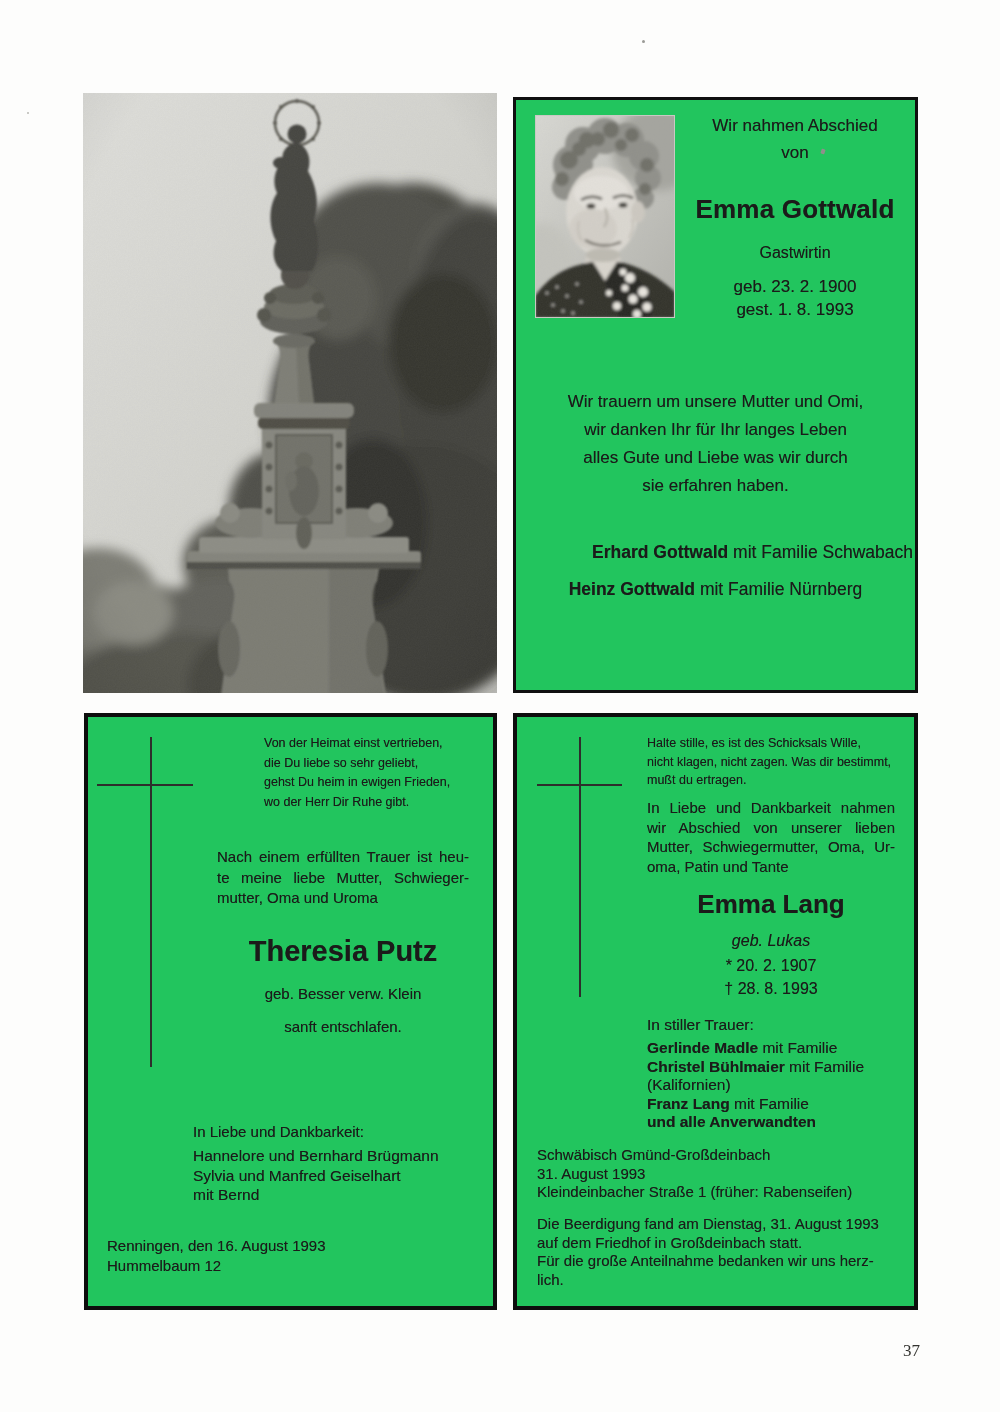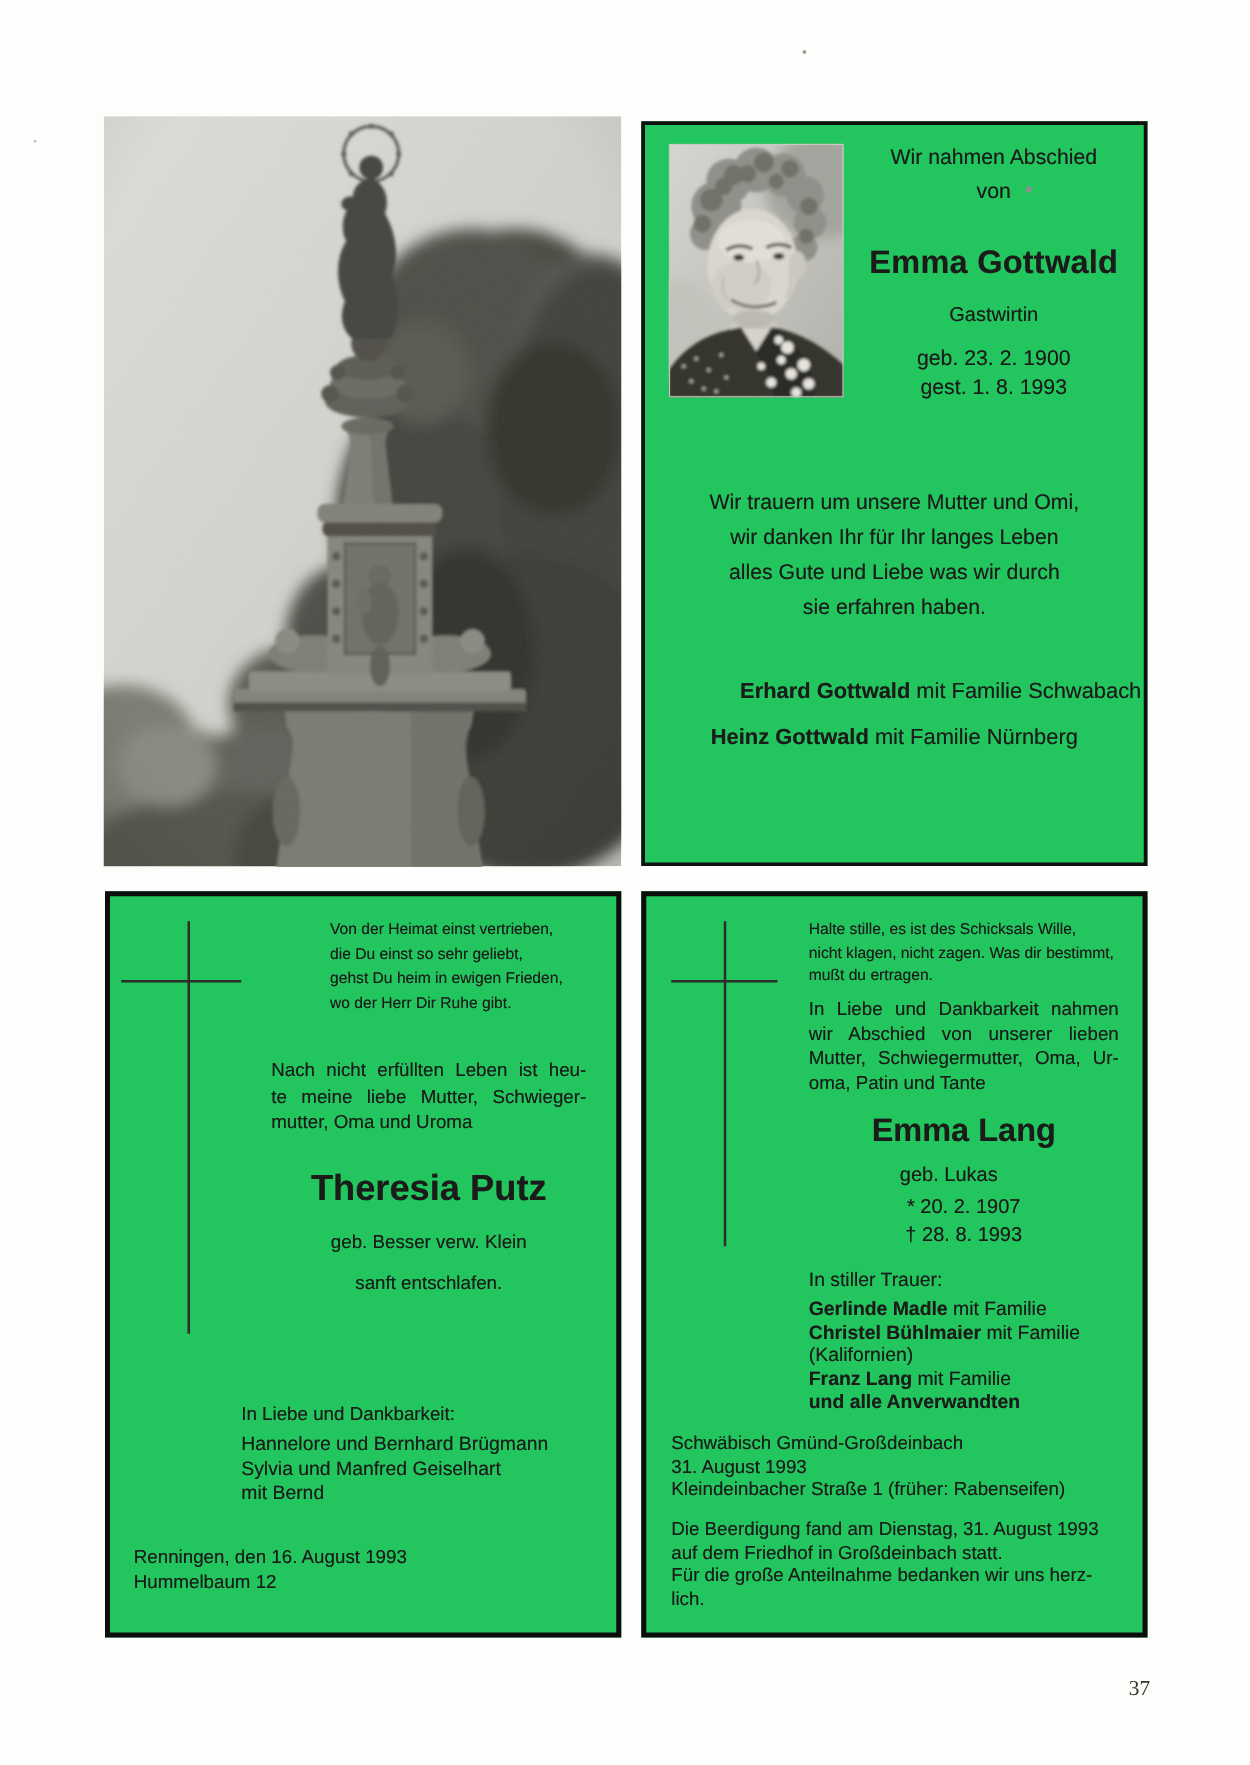--- a/index.html
+++ b/index.html
@@ -43,21 +43,21 @@
   .p-name{position:absolute;left:129px;top:218px;width:252px;margin:0;text-align:center;font-size:29px;font-weight:bold;}
   .p-maiden{position:absolute;left:129px;top:268px;width:252px;text-align:center;font-size:15px;}
   .p-passing{position:absolute;left:129px;top:301px;width:252px;text-align:center;font-size:15px;}
   .p-closing{position:absolute;left:105px;top:406px;font-size:15px;}
   .p-mourners{position:absolute;left:105px;top:429px;font-size:15.5px;line-height:19.5px;font-weight:normal;}
   .p-place{position:absolute;left:19px;top:519px;font-size:15px;line-height:20px;}
   
   .l-verse{position:absolute;left:130px;top:17px;width:250px;font-size:12.5px;line-height:18.5px;}
   .l-intro{position:absolute;left:130px;top:81px;width:248px;font-size:15px;line-height:19.5px;}
   .l-name{position:absolute;left:130px;top:172px;width:248px;margin:0;text-align:center;font-size:26px;font-weight:bold;}
-  .l-maiden{position:absolute;left:118px;top:215px;width:248px;text-align:center;font-size:16px;}
+  .l-maiden{position:absolute;left:130px;top:215px;width:248px;text-align:center;font-size:16px;font-style:italic;}
   .l-born{position:absolute;left:130px;top:240px;width:248px;text-align:center;font-size:16px;}
   .l-died{position:absolute;left:130px;top:263px;width:248px;text-align:center;font-size:16px;}
   .l-closing{position:absolute;left:130px;top:299px;font-size:15.5px;}
   .l-mourners{position:absolute;left:130px;top:322px;font-size:15.5px;line-height:18.5px;}
   .l-address{position:absolute;left:20px;top:429px;font-size:15px;line-height:18.5px;}
   .l-funeral{position:absolute;left:20px;top:498px;font-size:15px;line-height:18.5px;}
   
   .pageno{position:absolute;left:880px;top:1341px;width:40px;text-align:right;
           font-family:"Liberation Serif","DejaVu Serif",serif;font-size:17px;color:#33332f;}
   .speck{position:absolute;border-radius:50%;}
@@ -284,27 +284,27 @@
   </section>
 
   <section class="card card-p">
     <div class="cross cross-p">
         <i class="cv"></i>
         <i class="ch"></i>
       </div>
 
     <div class="p-verse t wrap">
       <div>Von der Heimat einst vertrieben,</div>
-      <div>die Du einst so sehr geliebt,</div>
+      <div>die Du liebe so sehr geliebt,</div>
       <div>gehst Du heim in ewigen Frieden,</div>
       <div>wo der Herr Dir Ruhe gibt.</div>
     </div>
 
     <div class="p-intro t wrap">
-      <div class="jl">Nach nicht erfüllten Leben ist heu-</div>
+      <div class="jl">Nach einem erfüllten Trauer ist heu-</div>
       <div class="jl">te meine liebe Mutter, Schwieger-</div>
       <div>mutter, Oma und Uroma</div>
     </div>
 
     <h2 class="p-name t wrap">Theresia Putz</h2>
     <div class="p-maiden t wrap">geb. Besser verw. Klein</div>
     <div class="p-passing t wrap">sanft entschlafen.</div>
     <div class="p-closing t">In Liebe und Dankbarkeit:</div>
 
     <div class="p-mourners t">

